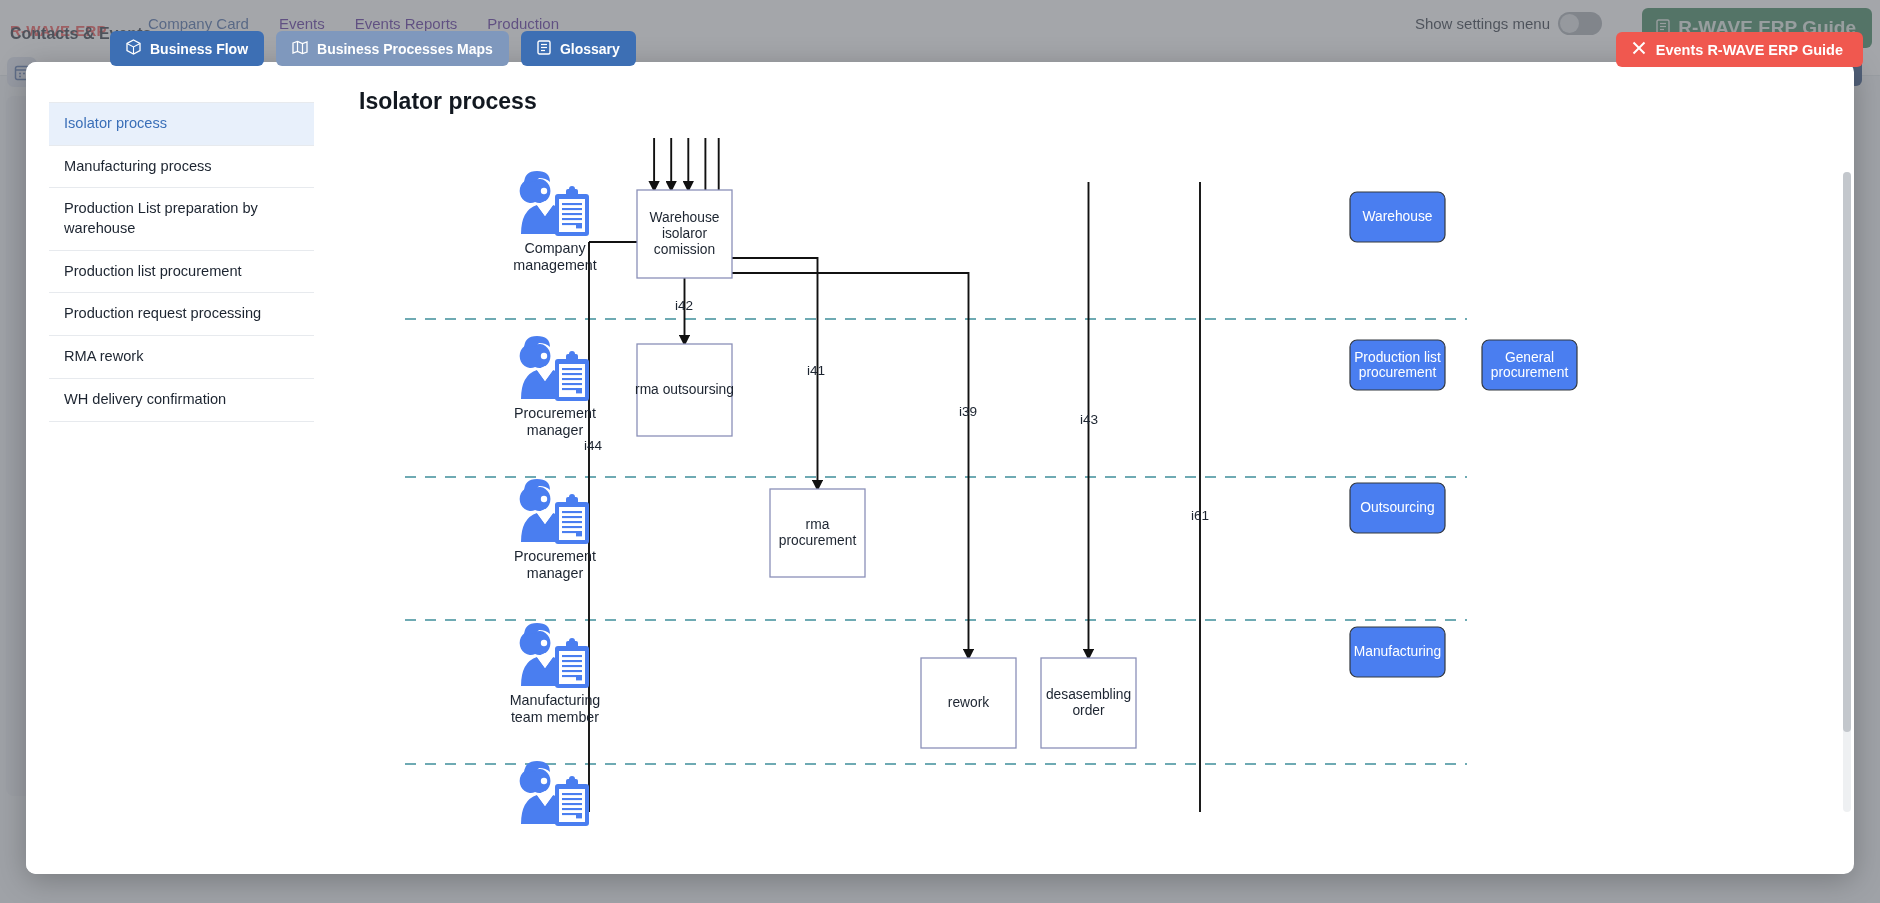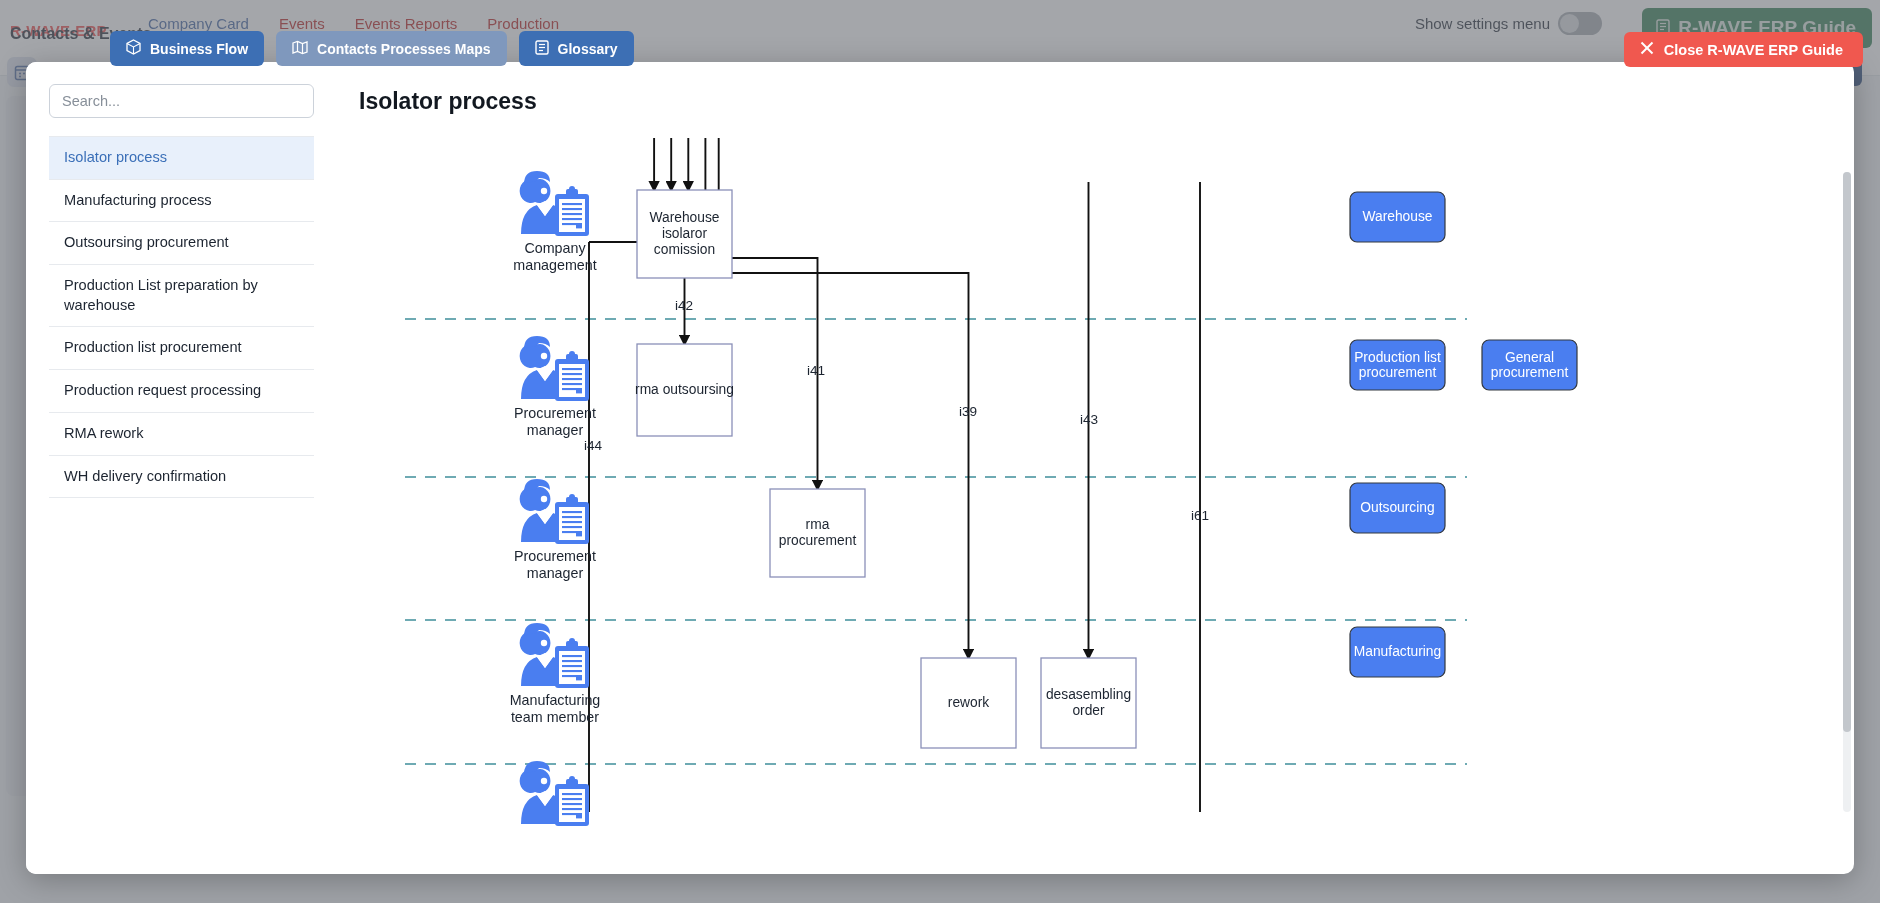--- a/index.html
+++ b/index.html
@@ -28,21 +28,21 @@
   }
   .brand-sub {
     position: absolute; left: 10px; top: 25px;
     font-size: 16px; font-weight: 700; color: #1c2430;
   }
   .bg-nav {
     position: absolute; left: 148px; top: 15px;
     display: flex; gap: 30px;
     font-size: 15px; color: #3a5fa0;
   }
-  .bg-nav span:not(:first-child) { color: #b91c1c; }
+  .bg-nav span:not(:first-child) { color: #4c1d95; }
   .bg-subtitle {
     position: absolute; left: 42px; top: 60px;
     font-size: 19px; font-weight: 700; color: #1c2430;
   }
   .bg-cal-icon {
     position: absolute; left: 7px; top: 57px;
     width: 30px; height: 30px; border-radius: 7px;
     background: #dde3ee;
     display: flex; align-items: center; justify-content: center;
   }
@@ -226,21 +226,21 @@
     </span>
     <span>Business Flow</span>
   </div>
   <div class="ftab muted">
     <span>
       <svg width="16" height="15" viewBox="0 0 16 15">
           <path d="M1 3 L5.5 1.5 L10.5 3.5 L15 2 L15 12 L10.5 13.5 L5.5 11.5 L1 13 Z" fill="none" stroke="#fff" stroke-width="1.3"></path>
           <path d="M5.5 1.5 L5.5 11.5 M10.5 3.5 L10.5 13.5" stroke="#fff" stroke-width="1.2"></path>
         </svg>
     </span>
-    <span>Contacts Processes Maps</span>
+    <span>Business Processes Maps</span>
   </div>
   <div class="ftab">
     <span>
       <svg width="14" height="15" viewBox="0 0 14 15">
           <rect x="1" y="1" width="12" height="13" rx="1.5" fill="none" stroke="#fff" stroke-width="1.4"></rect>
           <line x1="4" y1="4.5" x2="10" y2="4.5" stroke="#fff" stroke-width="1.2"></line>
           <line x1="4" y1="7.5" x2="10" y2="7.5" stroke="#fff" stroke-width="1.2"></line>
           <line x1="4" y1="10.5" x2="8" y2="10.5" stroke="#fff" stroke-width="1.2"></line>
         </svg>
     </span>
@@ -248,31 +248,29 @@
   </div>
 </div>
 
 <div class="close-guide-btn">
   <span>
     <svg width="14" height="14" viewBox="0 0 14 14">
         <line x1="1.5" y1="1.5" x2="12.5" y2="12.5" stroke="#fff" stroke-width="1.9"></line>
         <line x1="12.5" y1="1.5" x2="1.5" y2="12.5" stroke="#fff" stroke-width="1.9"></line>
       </svg>
   </span>
-  <span>Close R-WAVE ERP Guide</span>
+  <span>Events R-WAVE ERP Guide</span>
 </div>
 
 <div id="modal">
 
   <div id="sidebar">
-    <input class="search-box" type="text" placeholder="Search..." style="">
     <div id="process-list">
         <div class="list-item active"><span>Isolator process</span></div>
         <div class="list-item"><span>Manufacturing process</span></div>
-        <div class="list-item"><span>Outsoursing procurement</span></div>
         <div class="list-item"><span>Production List preparation by warehouse</span></div>
         <div class="list-item"><span>Production list procurement</span></div>
         <div class="list-item"><span>Production request processing</span></div>
         <div class="list-item"><span>RMA rework</span></div>
         <div class="list-item"><span>WH delivery confirmation</span></div>
       </div>
   </div>
 
   <div id="canvas-wrap">
     <div id="diagram-title">Isolator process</div>

